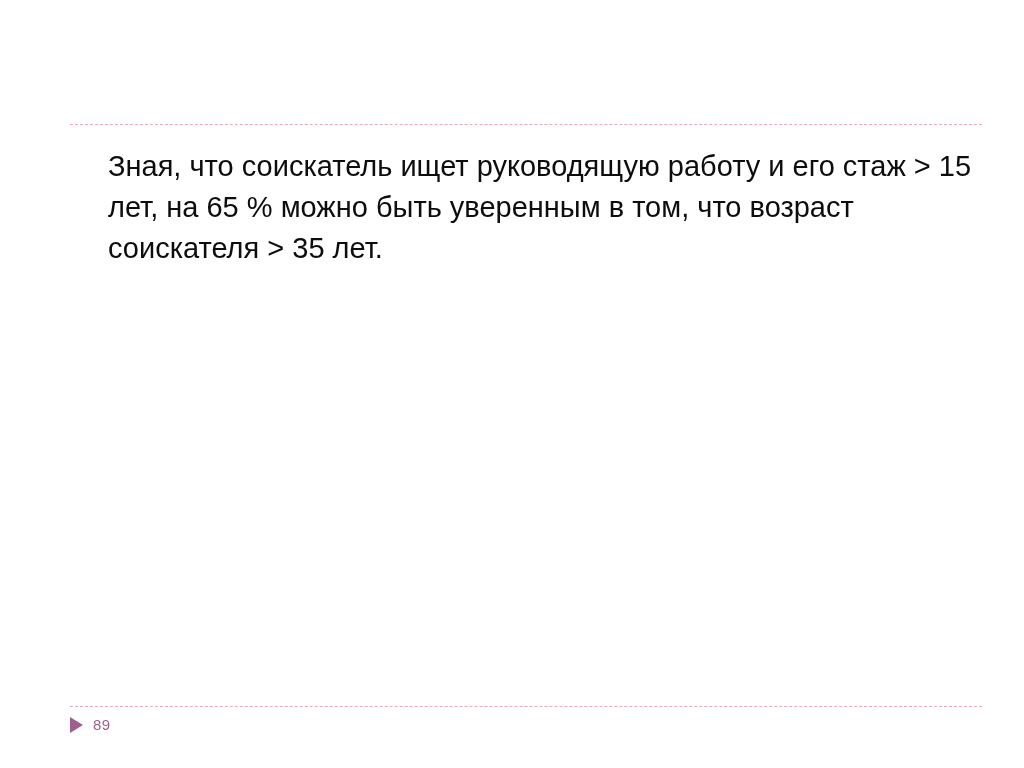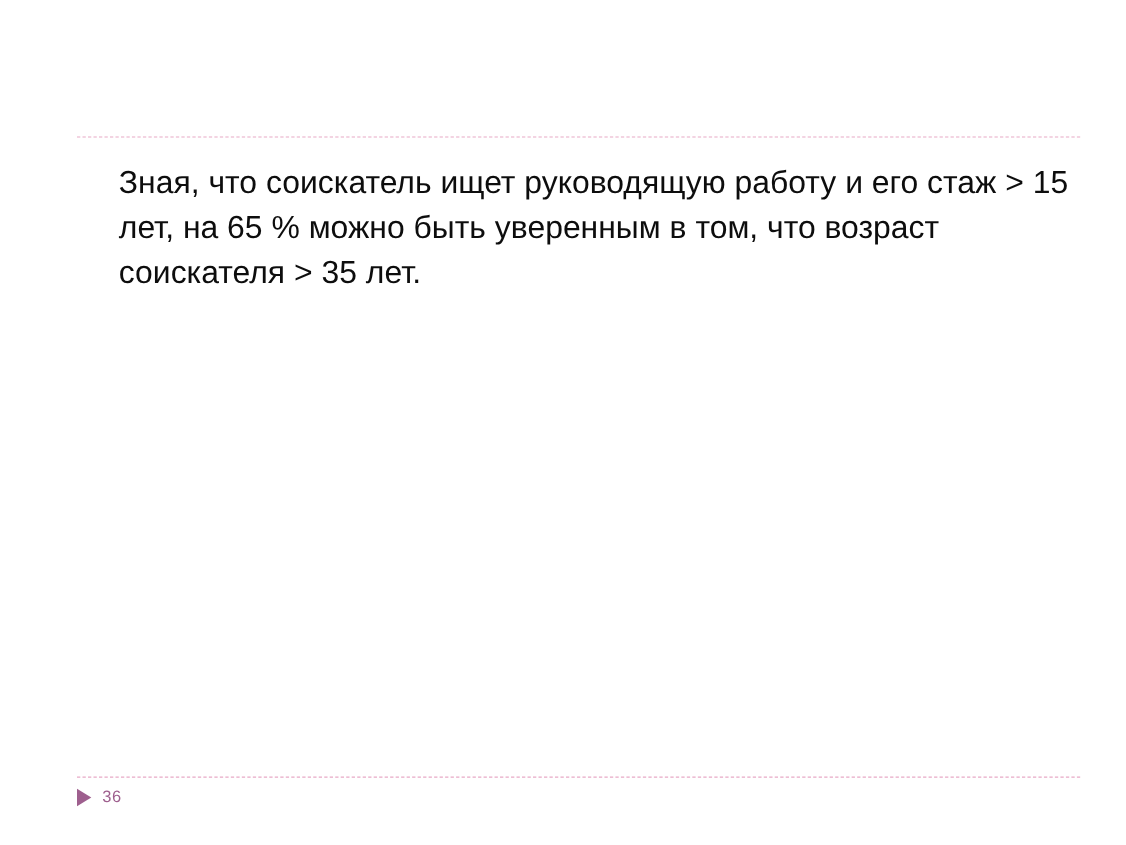--- a/index.html
+++ b/index.html
@@ -80,16 +80,16 @@
   <div class="rule rule-top"></div>
 
   <div class="content">
     <p class="para">Зная, что соискатель ищет руководящую работу и его стаж &gt; 15 лет, на 65 % можно быть уверенным в том, что возраст соискателя &gt; 35 лет.</p>
   </div>
 
   <div class="rule rule-bottom"></div>
 
   <div class="footer">
     <span class="tri"></span>
-    <span class="slide-number">36</span>
+    <span class="slide-number">89</span>
   </div>
 
 </div>
 
 </body></html>

